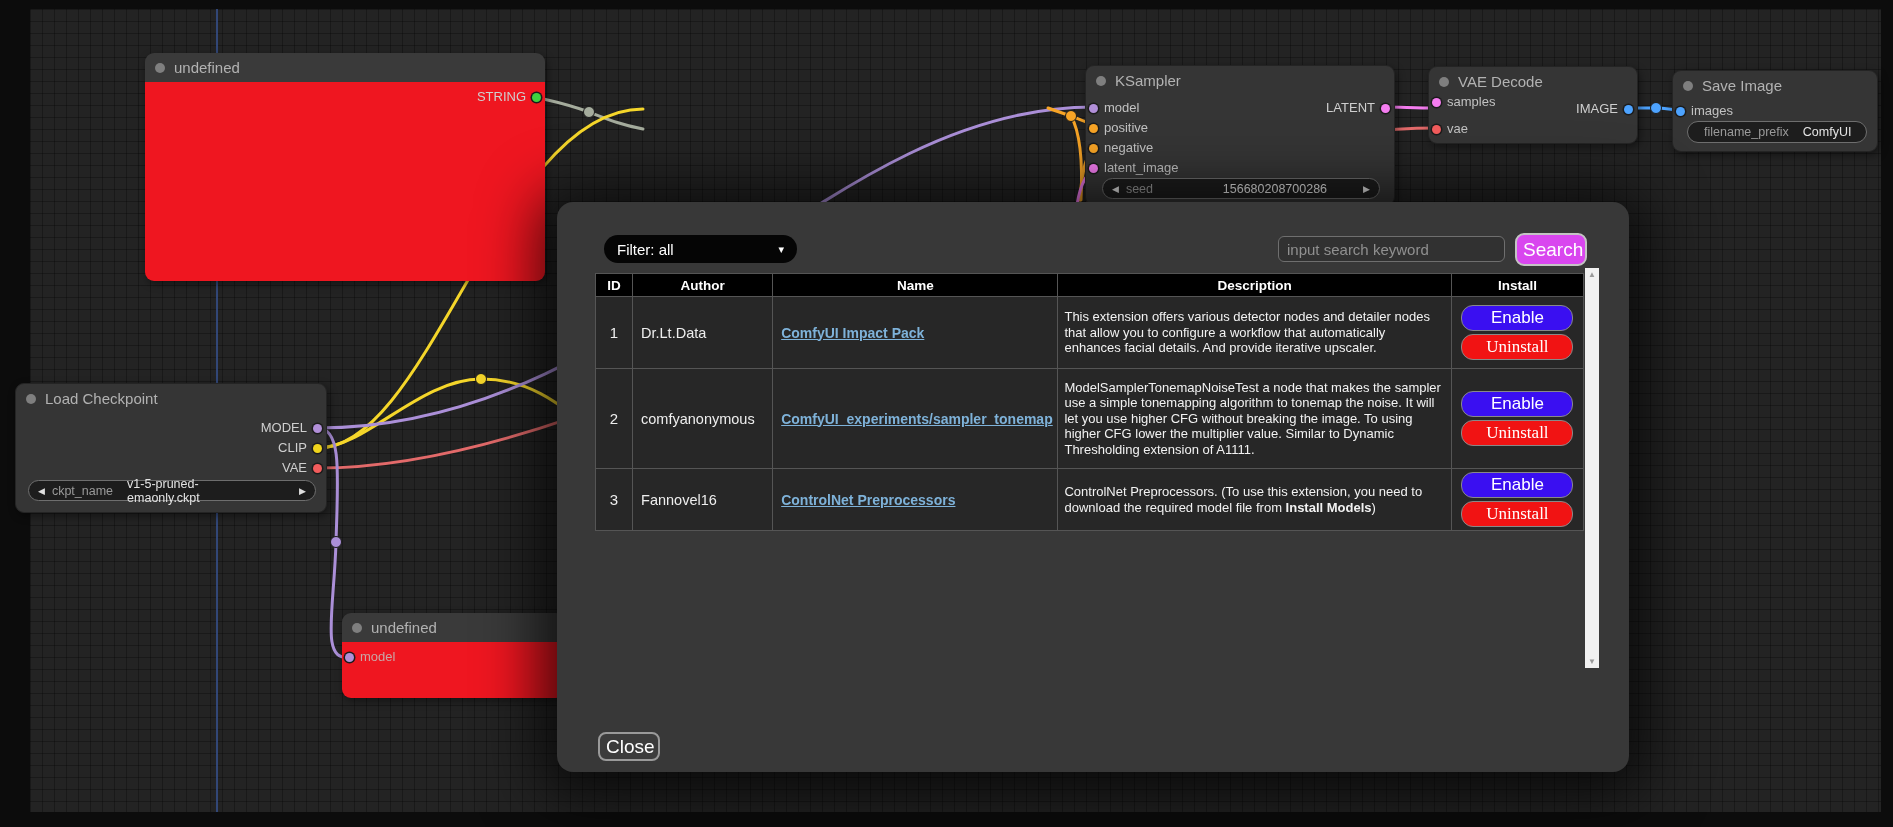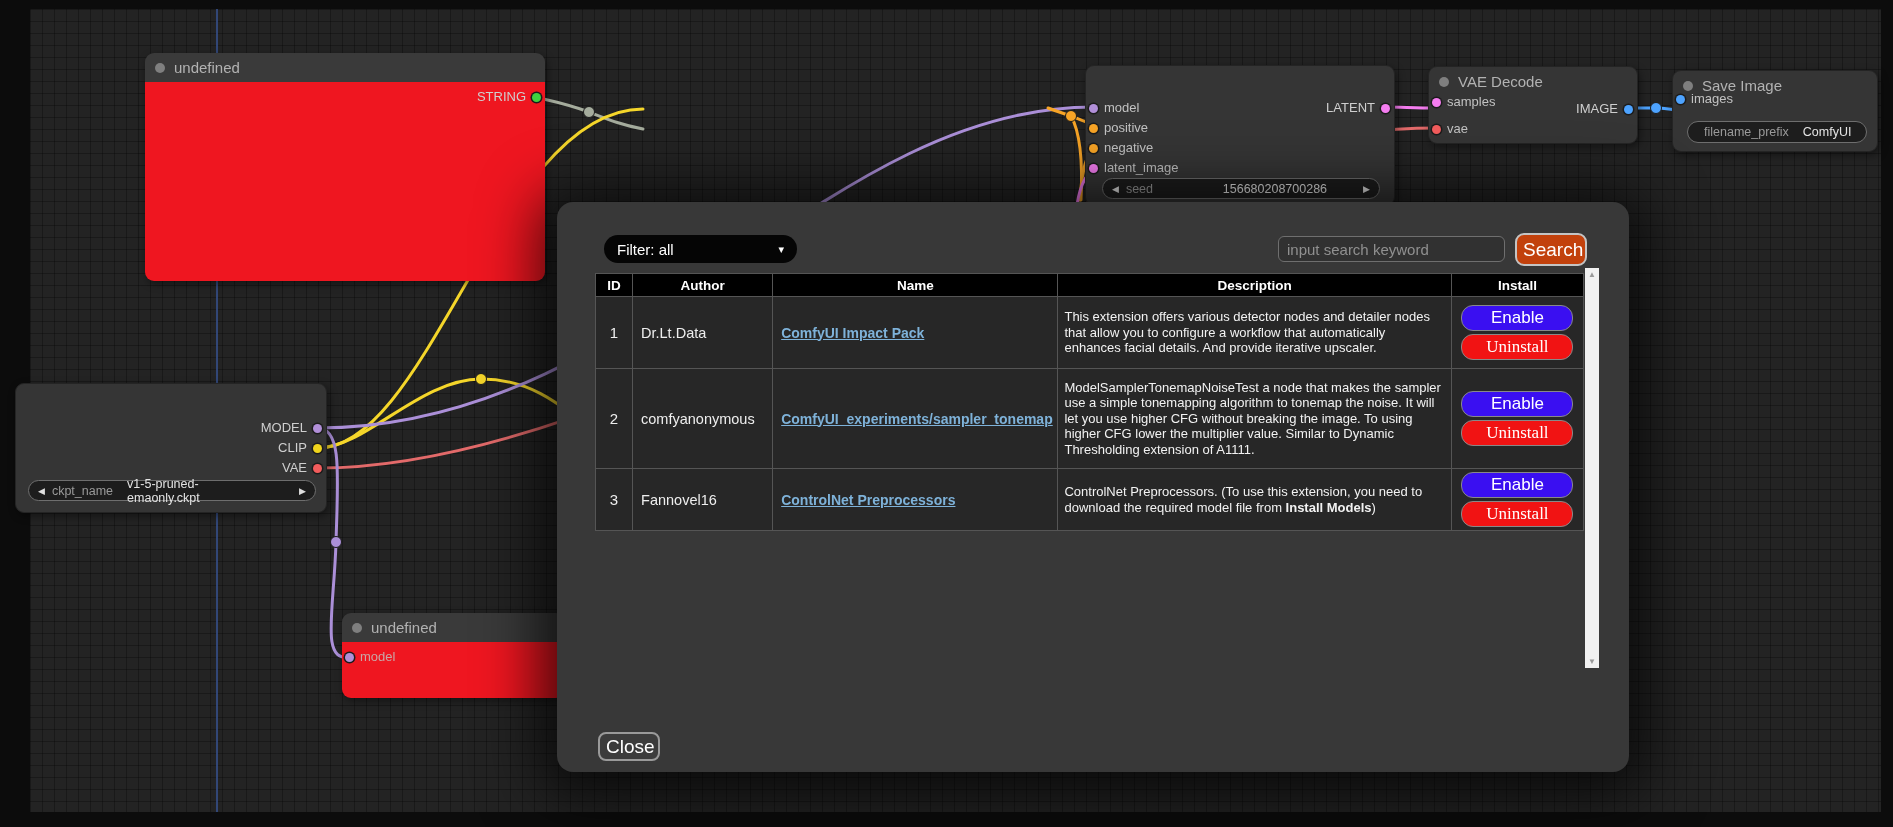--- a/index.html
+++ b/index.html
@@ -34,21 +34,21 @@
   .w-arrow{font-size:9px;color:#e0e0e0;}
   
   #manager-modal{position:absolute;left:557px;top:202px;width:1072px;height:570px;background:#383838;
     border-radius:16px;box-shadow:0 8px 60px 18px rgba(0,0,0,.72);z-index:10;}
   #filter-select{position:absolute;left:47px;top:33px;width:193px;height:28px;background:#050505;border-radius:14px;
     color:#fff;font-size:15px;display:flex;align-items:center;justify-content:space-between;padding:0 13px;box-sizing:border-box;cursor:pointer;text-align:center;}
   #filter-chevron{font-size:11px;color:#fff;}
   #search-input{position:absolute;left:721px;top:34px;width:227px;height:26px;background:#313131;border:1px solid #6f6f6f;
     border-radius:6px;color:#ddd;padding:0 8px;font-size:15px;font-family:inherit;box-sizing:border-box;outline:none;}
   #search-input::placeholder{color:#909090;}
-  #search-button{position:absolute;left:958px;top:31px;width:72px;height:33px;background:#c2410c;border:2px solid #c4c4c4;
+  #search-button{position:absolute;left:958px;top:31px;width:72px;height:33px;background:#d946ef;border:2px solid #c4c4c4;
     border-radius:9px;color:#fff;font-size:19px;font-family:inherit;cursor:pointer;}
   .ext-table{position:absolute;left:38px;top:71px;width:989px;border-collapse:collapse;table-layout:fixed;
     background:#272727;border:1px solid #b5b5b5;}
   .ext-table th{background:#000;color:#fff;font-size:13.5px;font-weight:bold;height:22px;border:1px solid #555;padding:0;}
   .ext-table td{border:1px solid #555;color:#eee;vertical-align:middle;padding:0;overflow:hidden;}
   td.c-id{text-align:center;font-size:15px;}
   td.c-author{padding-left:8px;font-size:14.5px;}
   td.c-name{padding-left:8px;font-size:14px;font-weight:bold;}
   td.c-name span{color:#7eb2d9;text-decoration:underline;cursor:pointer;}
   td.c-desc{padding:2px 6px;font-size:13px;line-height:15.5px;color:#f2f2f2;}
@@ -100,20 +100,24 @@
     </div>
     <div class="red-body"></div>
     <div class="port out on-red" style="top:36px;">
       <span class="dot" style="background:#3fd13f;"></span>
       <span>STRING</span>
     </div>
   </div>
 
 
   <div class="node" style="left:1085px;top:65px;width:310px;height:141px;">
+    <div class="node-header">
+      <span class="title-dot"></span>
+      <span>KSampler</span>
+    </div>
     <div class="port in" style="top:34px;">
       <span class="dot" style="background:#b18fd8;"></span>
       <span>model</span>
     </div>
     <div class="port in" style="top:54px;">
       <span class="dot" style="background:#f7a426;"></span>
       <span>positive</span>
     </div>
     <div class="port in" style="top:74px;">
       <span class="dot" style="background:#f7a426;"></span>
@@ -154,34 +158,38 @@
       <span class="dot" style="background:#4da3ff;"></span>
       <span>IMAGE</span>
     </div>
   </div>
 
   <div class="node" style="left:1672px;top:70px;width:206px;height:82px;">
     <div class="node-header">
       <span class="title-dot"></span>
       <span>Save Image</span>
     </div>
-    <div class="port in" style="top:20px;text-align:center;">
+    <div class="port in" style="top:32px;text-align:center;">
       <span class="dot" style="background:#4da3ff;"></span>
       <span>images</span>
     </div>
     <div class="lg-widget" style="left:14px;top:50px;width:180px;height:22px;">
       <span style="width:18px"></span>
       <span class="w-name">filename_prefix</span>
       <span style="flex:1"></span>
       <span class="w-val">ComfyUI</span>
       <span style="width:4px"></span>
     </div>
   </div>
 
   <div class="node" style="left:15px;top:383px;width:312px;height:130px;">
+    <div class="node-header">
+      <span class="title-dot"></span>
+      <span>Load Checkpoint</span>
+    </div>
     <div class="port out" style="top:36px;">
       <span class="dot" style="background:#b18fd8;"></span>
       <span>MODEL</span>
     </div>
     <div class="port out" style="top:56px;">
       <span class="dot" style="background:#f0d41c;"></span>
       <span>CLIP</span>
     </div>
     <div class="port out" style="top:76px;">
       <span class="dot" style="background:#f25c5c;"></span>

